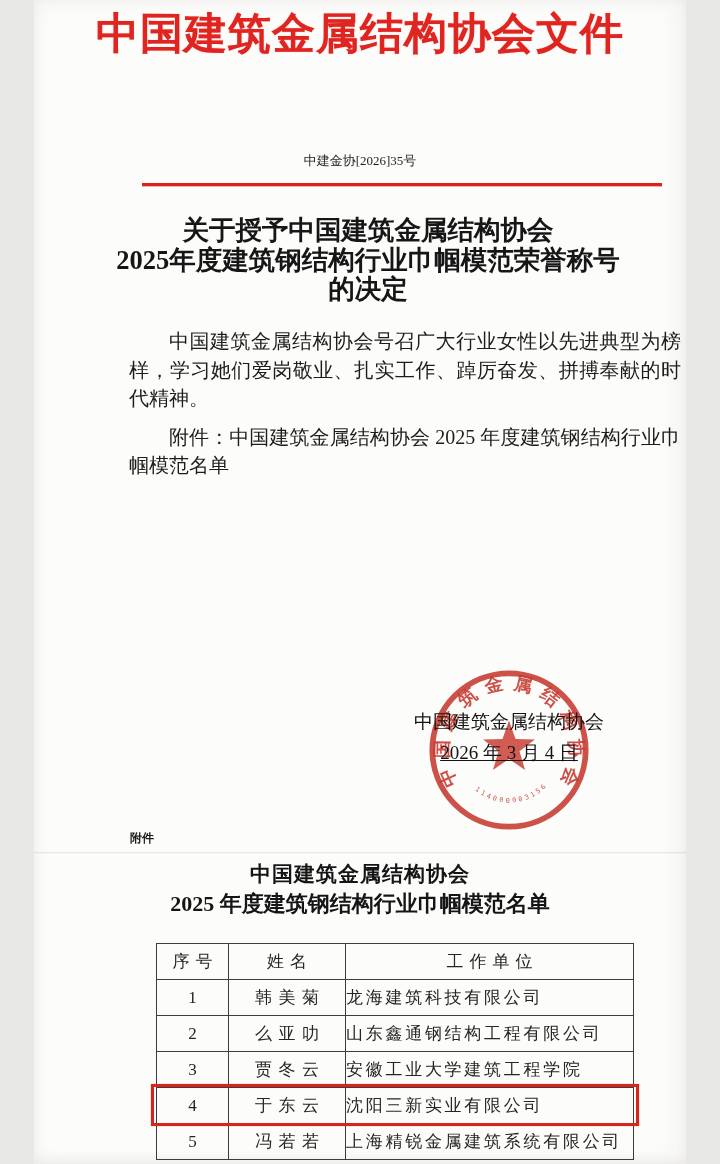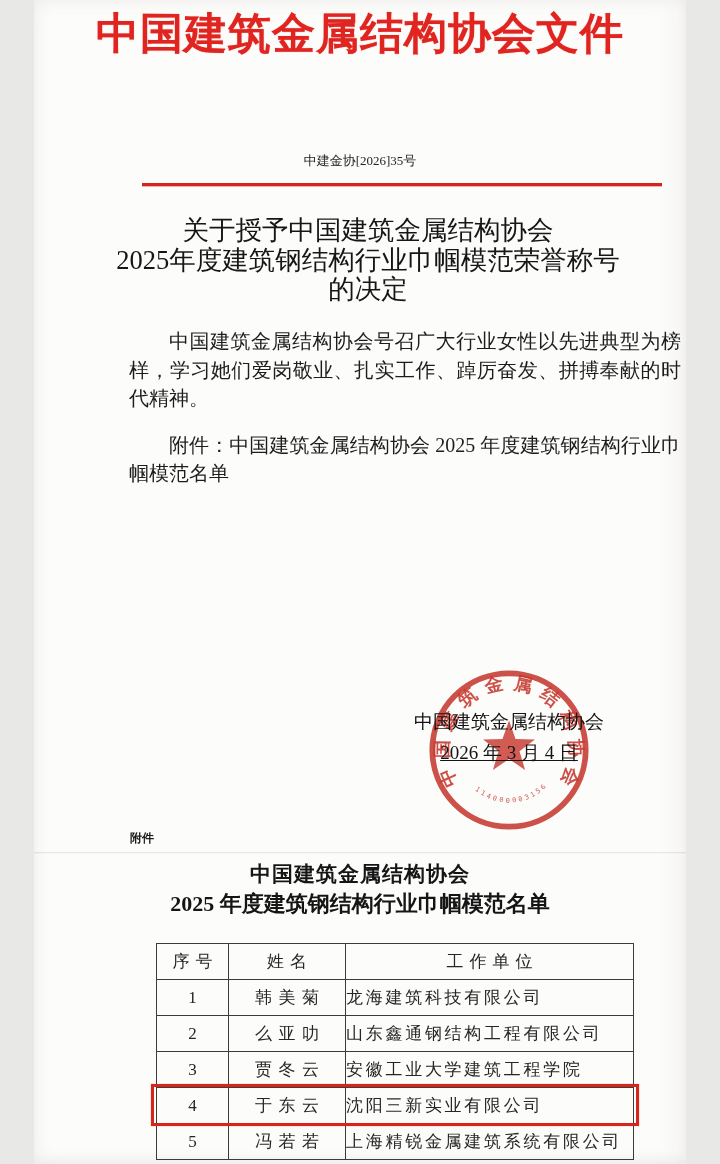--- a/index.html
+++ b/index.html
@@ -35,32 +35,32 @@
     color: #242424;
   }
   .red-rule {
     position: absolute; top: 183px; left: 108px; width: 520px; height: 3px;
     background: #da221c;
     box-shadow: 0 1px 0 rgba(218,34,28,.35);
   }
   .decision-title {
     position: absolute; top: 216px; left: 0; width: 100%;
     text-align: center;
-    font-size: 26.5px; line-height: 29.5px; font-weight: normal;
+    font-size: 26.5px; line-height: 29.5px; font-weight: bold;
     color: #161616;
     padding-left: 8px;
   }
   .body-text {
     position: absolute; top: 327px; left: 95px; width: 552px;
     font-size: 20px; line-height: 28.6px;
     text-align: justify;
     color: #1d1d1d;
   }
   .body-text p { text-indent: 2em; }
-  .body-text p.attach-note { margin-top: 18px; }
+  .body-text p.attach-note { margin-top: 10px; }
   .sig-org {
     position: absolute; top: 710px; left: 355px; width: 240px;
     text-align: center; font-size: 19px; line-height: 24px;
     color: #141414; z-index: 3;
   }
   .sig-date {
     position: absolute; top: 741px; left: 355px; width: 240px;
     text-align: center; font-size: 19px; line-height: 24px;
     color: #141414; z-index: 3; text-decoration: underline;
   }

